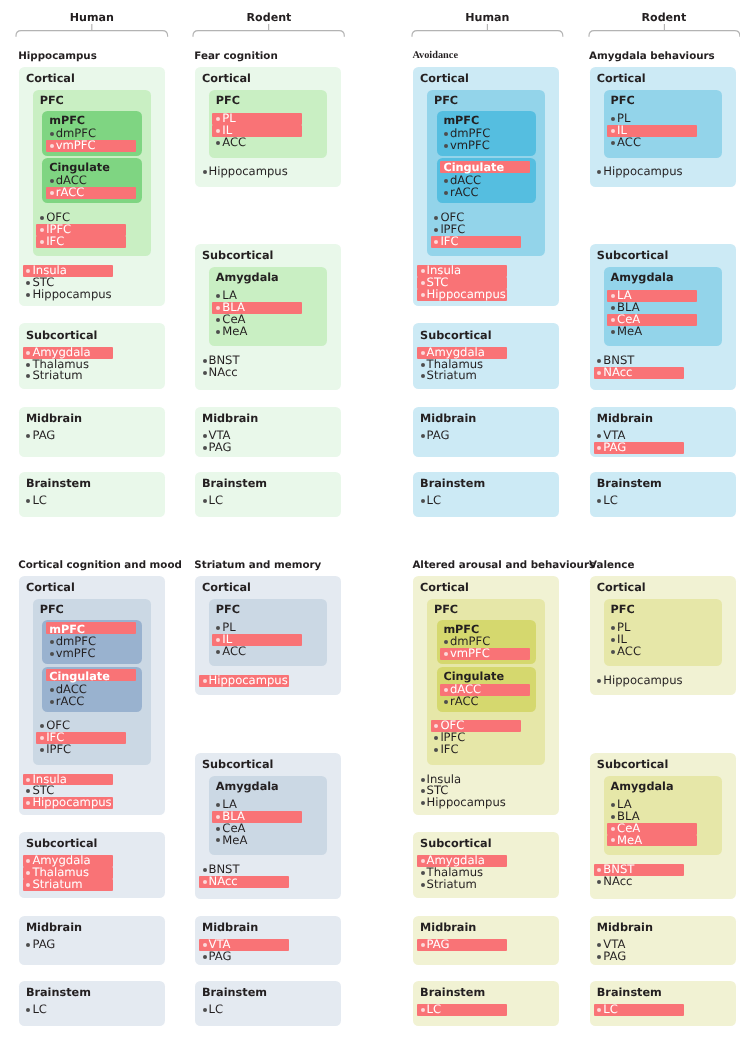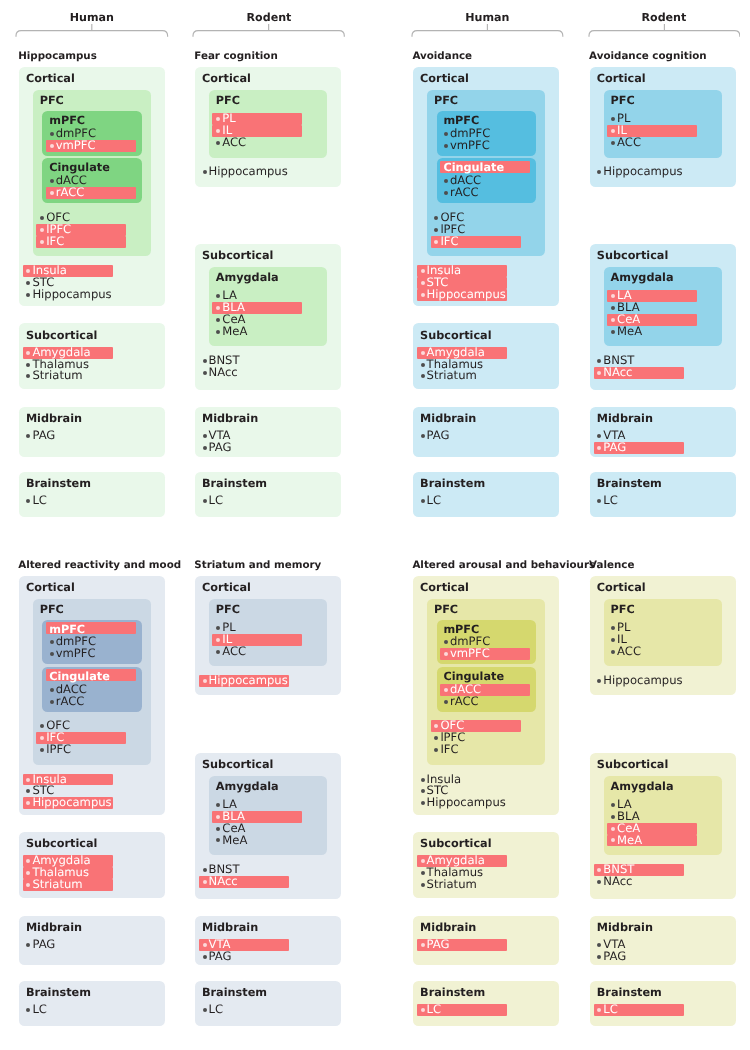--- a/index.html
+++ b/index.html
@@ -203,21 +203,21 @@
         <div class="item-text" style="left: 9.8px; top: 0px; line-height: 11.95px; color: rgb(35, 31, 32);">PAG</div>
       </div>
     </div>
     <div class="section" style="left: 195.2px; top: 472px; width: 145.9px; height: 45px; background: rgb(233, 248, 234);">
       <div class="box-label" style="left: 6.8px; top: 5.2px;">Brainstem</div>
       <div class="list-item" style="left: 3.5px; top: 23.2px; height: 11.95px;">
         <div class="dot" style="left: 3.9px; top: 3.975px; width: 4px; height: 4px; background: rgb(77, 77, 77);"></div>
         <div class="item-text" style="left: 9.8px; top: 0px; line-height: 11.95px; color: rgb(35, 31, 32);">LC</div>
       </div>
     </div>
-    <div class="panel-title" style="left: 412.4px; top: 50px;">Avoidance</div>
+    <div class="panel-title" style="left: 412.4px; top: 50px; font-family: Liberation Serif, serif;">Avoidance</div>
     <div class="section" style="left: 413.3px; top: 67px; width: 145.9px; height: 239.4px; background: rgb(204, 234, 245);">
       <div class="box-label" style="left: 6.8px; top: 5.2px;">Cortical</div>
       <div class="nestbox" style="left: 13.8px; top: 23.4px; width: 118.3px; background: rgb(147, 212, 234); height: 165.95px;">
         <div class="box-label" style="left: 6.8px; top: 3.9px;">PFC</div>
         <div class="nestbox" style="left: 9.5px; top: 20.5px; width: 99.3px; background: rgb(85, 190, 224); height: 44.9px;">
           <div class="box-label" style="left: 6.8px; top: 3.1px;">mPFC</div>
           <div class="list-item" style="left: 3.5px; top: 16.8px; height: 11.95px;">
             <div class="dot" style="left: 3.9px; top: 3.975px; width: 4px; height: 4px; background: rgb(77, 77, 77);"></div>
             <div class="item-text" style="left: 9.8px; top: 0px; line-height: 11.95px; color: rgb(35, 31, 32);">dmPFC</div>
           </div>
@@ -291,21 +291,21 @@
         <div class="item-text" style="left: 9.8px; top: 0px; line-height: 11.95px; color: rgb(35, 31, 32);">PAG</div>
       </div>
     </div>
     <div class="section" style="left: 413.3px; top: 472px; width: 145.9px; height: 45px; background: rgb(204, 234, 245);">
       <div class="box-label" style="left: 6.8px; top: 5.2px;">Brainstem</div>
       <div class="list-item" style="left: 3.5px; top: 23.2px; height: 11.95px;">
         <div class="dot" style="left: 3.9px; top: 3.975px; width: 4px; height: 4px; background: rgb(77, 77, 77);"></div>
         <div class="item-text" style="left: 9.8px; top: 0px; line-height: 11.95px; color: rgb(35, 31, 32);">LC</div>
       </div>
     </div>
-    <div class="panel-title" style="left: 589.1px; top: 50px;">Avoidance cognition</div>
+    <div class="panel-title" style="left: 589.1px; top: 50px;">Amygdala behaviours</div>
     <div class="section" style="left: 590px; top: 67px; width: 145.9px; height: 119.5px; background: rgb(204, 234, 245);">
       <div class="box-label" style="left: 6.8px; top: 5.2px;">Cortical</div>
       <div class="nestbox" style="left: 13.8px; top: 23.4px; width: 118.3px; background: rgb(147, 212, 234); height: 67.15px;">
         <div class="box-label" style="left: 6.8px; top: 3.9px;">PFC</div>
         <div class="list-item" style="left: 3.5px; top: 22.6px; height: 11.95px;">
           <div class="dot" style="left: 3.9px; top: 3.975px; width: 4px; height: 4px; background: rgb(77, 77, 77);"></div>
           <div class="item-text" style="left: 9.8px; top: 0px; line-height: 11.95px; color: rgb(35, 31, 32);">PL</div>
         </div>
         <div class="list-item" style="left: 3.5px; top: 34.55px; height: 11.95px;">
           <div class="hlbar" style="left: 0px; top: 0px; width: 90px; height: 11.95px; background: rgb(249, 115, 118);"></div>
@@ -367,21 +367,21 @@
         <div class="item-text" style="left: 9.8px; top: 0px; line-height: 11.95px; color: rgb(255, 255, 255);">PAG</div>
       </div>
     </div>
     <div class="section" style="left: 590px; top: 472px; width: 145.9px; height: 45px; background: rgb(204, 234, 245);">
       <div class="box-label" style="left: 6.8px; top: 5.2px;">Brainstem</div>
       <div class="list-item" style="left: 3.5px; top: 23.2px; height: 11.95px;">
         <div class="dot" style="left: 3.9px; top: 3.975px; width: 4px; height: 4px; background: rgb(77, 77, 77);"></div>
         <div class="item-text" style="left: 9.8px; top: 0px; line-height: 11.95px; color: rgb(35, 31, 32);">LC</div>
       </div>
     </div>
-    <div class="panel-title" style="left: 18.2px; top: 558.7px;">Altered reactivity and mood</div>
+    <div class="panel-title" style="left: 18.2px; top: 558.7px;">Cortical cognition and mood</div>
     <div class="section" style="left: 19.1px; top: 575.7px; width: 145.9px; height: 239.4px; background: rgb(228, 234, 241);">
       <div class="box-label" style="left: 6.8px; top: 5.2px;">Cortical</div>
       <div class="nestbox" style="left: 13.8px; top: 23.4px; width: 118.3px; background: rgb(203, 216, 228); height: 165.95px;">
         <div class="box-label" style="left: 6.8px; top: 3.9px;">PFC</div>
         <div class="nestbox" style="left: 9.5px; top: 20.5px; width: 99.3px; background: rgb(153, 178, 207); height: 44.9px;">
           <div class="hlbar" style="left: 3.5px; top: 2.4px; width: 90px; height: 11.95px; background: rgb(249, 115, 118);"></div>
           <div class="box-label" style="left: 6.8px; top: 3.1px; color: rgb(255, 255, 255);">mPFC</div>
           <div class="list-item" style="left: 3.5px; top: 16.8px; height: 11.95px;">
             <div class="dot" style="left: 3.9px; top: 3.975px; width: 4px; height: 4px; background: rgb(77, 77, 77);"></div>
             <div class="item-text" style="left: 9.8px; top: 0px; line-height: 11.95px; color: rgb(35, 31, 32);">dmPFC</div>

